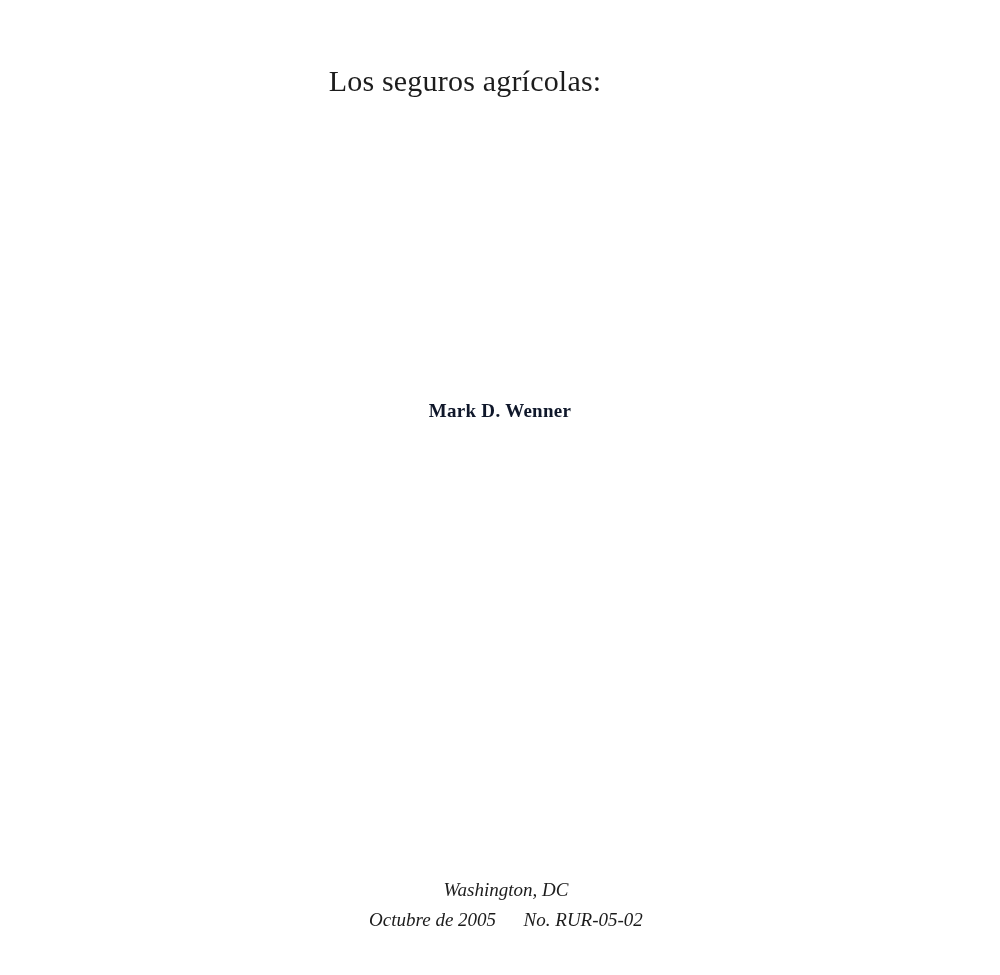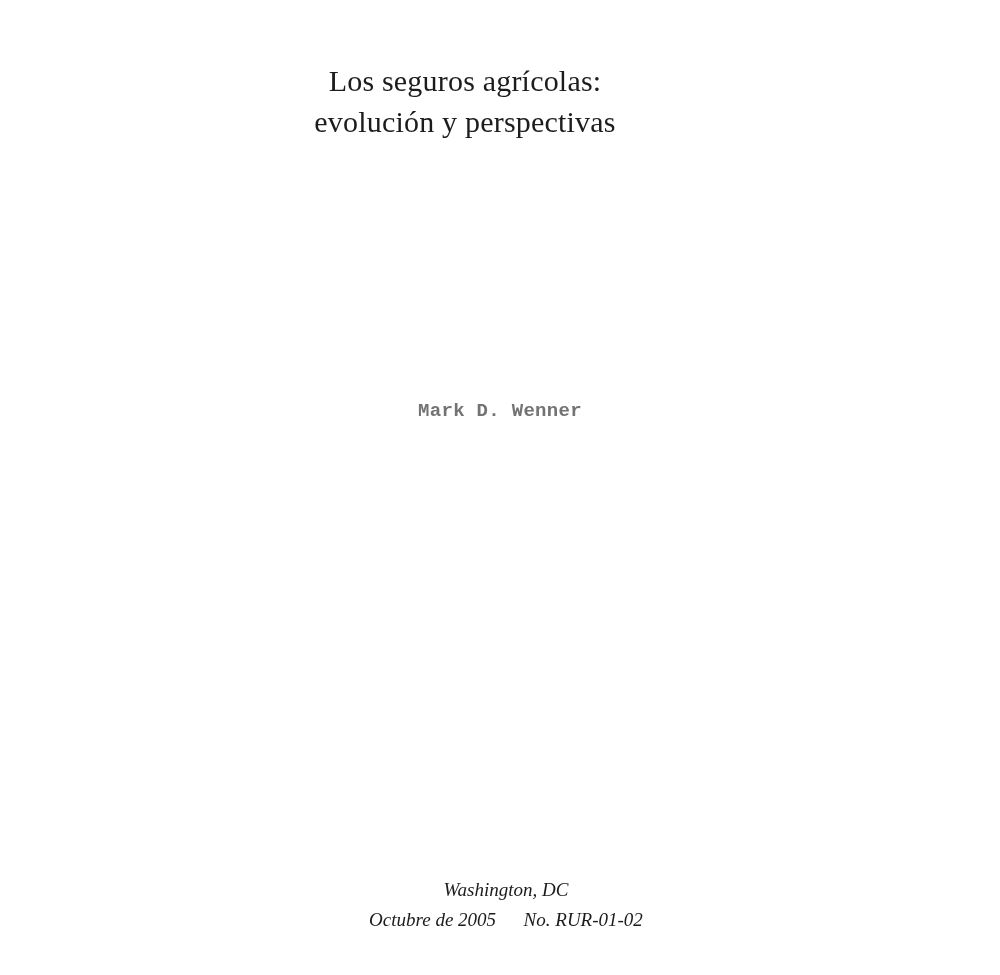--- a/index.html
+++ b/index.html
@@ -37,24 +37,24 @@
     white-space: nowrap;
   }
   .author-block {
     position: absolute;
     top: 400px;
     left: 0;
     width: 1000px;
     text-align: center;
   }
   .author-name {
-    font-family: Liberation Mono, monospace;
+    font-family: Liberation Serif, serif;
     font-size: 19px;
     font-weight: bold;
-    color: #737373;
+    color: #0f172a;
     letter-spacing: 0.3px;
   }
   .footer-block {
     position: absolute;
     top: 875px;
     left: 6px;
     width: 1000px;
     text-align: center;
   }
   .footer-line {
@@ -72,29 +72,28 @@
     display: inline;
   }
 </style>
 </head>
 <body>
 
 <div class="page">
 
   <div class="title-block">
     <div class="title-line">Los seguros agrícolas:</div>
-    <div class="title-line">evolución y perspectivas</div>
   </div>
 
   <div class="author-block">
     <div class="author-name">Mark D. Wenner</div>
   </div>
 
   <div class="footer-block">
     <div class="footer-line">Washington, DC</div>
     <div class="footer-line">
       <span class="footer-date">Octubre de 2005</span>
       <span class="spacer"></span>
-      <span class="footer-docnum">No. RUR-01-02</span>
+      <span class="footer-docnum">No. RUR-05-02</span>
     </div>
   </div>
 
 </div>
 
 </body></html>

